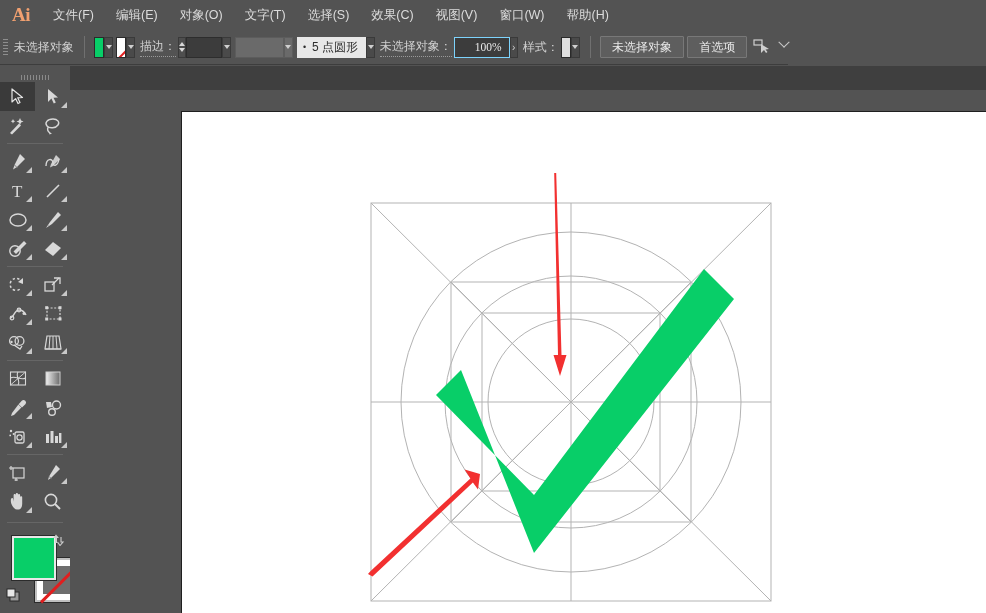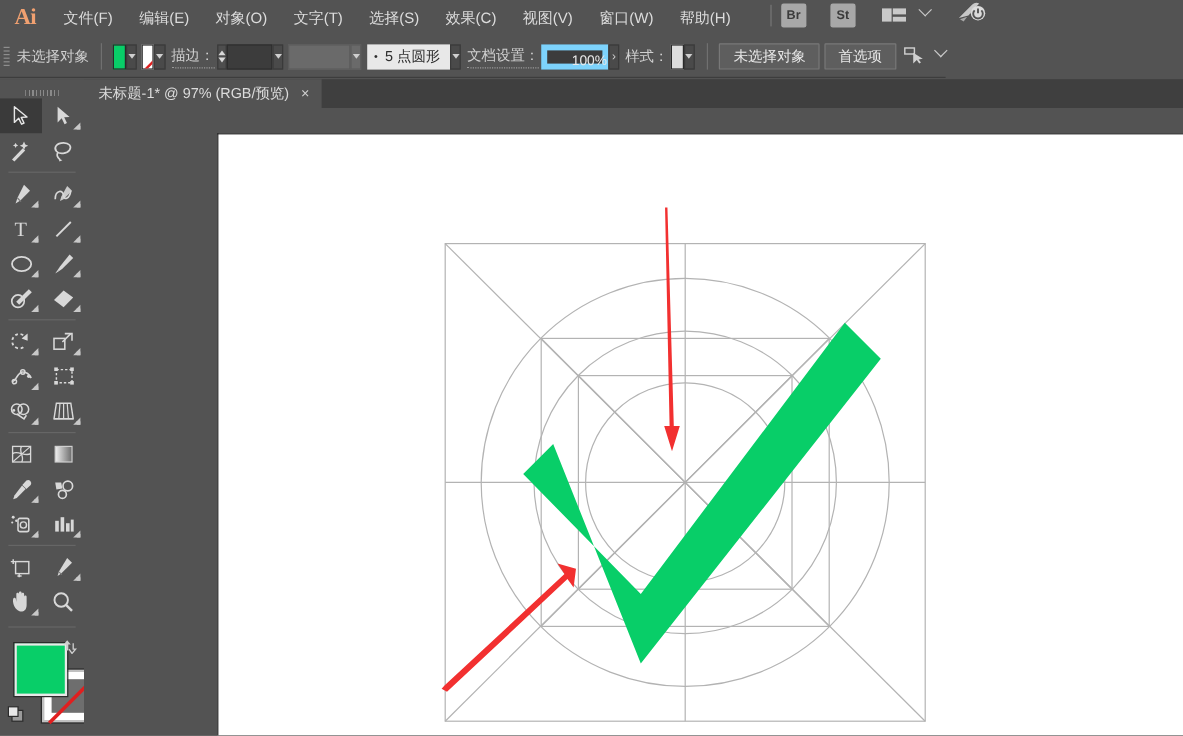--- a/index.html
+++ b/index.html
@@ -10,21 +10,21 @@
     background: #535353;
     color: #d6d6d6;
     -webkit-font-smoothing: antialiased;
   }
   #app { position: relative; width: 986px; height: 613px; }
 
   
   .menubar {
     position: absolute; left: 0; top: 0; width: 986px; height: 30px;
     background: #535353;
-    display: flex; align-items: flex-start;
+    display: flex; align-items: flex-end;
   }
   .ai-logo {
     width: 42px; height: 30px;
     display: flex; align-items: center; justify-content: center;
     color: #f0a070; font-size: 19px; font-weight: bold;
     font-family: "Liberation Serif", "DejaVu Serif", serif;
     letter-spacing: -0.5px;
   }
   .menu-item {
     padding: 0 11px; height: 30px; line-height: 30px;
@@ -114,22 +114,22 @@
   .flat-field {
     height: 21px; background: #6a6a6a; border: 1px solid #5c5c5c;
   }
   .profile-field {
     height: 21px; background: #e8e8e8; color: #2d2d2d;
     font-size: 12px; line-height: 19px; padding: 0 8px 0 6px;
     display: flex; align-items: center; gap: 6px; white-space: nowrap;
   }
   .profile-field .dot { font-size: 9px; }
   .opacity-field {
-    width: 56px; height: 21px; background: #3c3c3c; border: 5px solid #7dd3fc;
-    color: #e9e9e9; font-size: 11.5px; line-height: 19px; padding: 0 20px;
+    width: 56px; height: 21px; background: #3c3c3c; border: 1px solid #7dd3fc;
+    color: #e9e9e9; font-size: 11.5px; line-height: 19px; padding: 0 20px; font-family: Liberation Serif, serif;
   }
   .arrow-btn {
     width: 17px; height: 21px; background: #4a4a4a; border: 1px solid #3a3a3a;
     color: #d0d0d0; font-size: 10px; display:flex;
     align-items:center; justify-content:center;
   }
   .style-sw { width: 22px; height: 21px; background: #dedede; border: 1px solid #2a2a2a; }
   .push-btn {
     height: 22px; padding: 0 11px; background: #5e5e5e;
     border: 1px solid #787878; color: #e8e8e8; font-size: 12px;
@@ -229,42 +229,20 @@
     <div class="menu-item">文件(F)</div>
     <div class="menu-item">编辑(E)</div>
     <div class="menu-item">对象(O)</div>
     <div class="menu-item">文字(T)</div>
     <div class="menu-item">选择(S)</div>
     <div class="menu-item">效果(C)</div>
     <div class="menu-item">视图(V)</div>
     <div class="menu-item">窗口(W)</div>
     <div class="menu-item">帮助(H)</div>
 
-    <div class="menubar-right">
-      <div class="mb-sep"></div>
-      <div class="app-chip">Br</div>
-      <div class="app-chip">St</div>
-      <div class="ws-icon">
-        <div class="blk"></div>
-        <div class="col">
-            <div></div>
-            <div></div>
-          </div>
-      </div>
-      <div class="chev-wrap"><span class="chev"></span></div>
-      <div class="rocket">
-        <svg width="26" height="20" viewBox="0 0 26 20">
-          <path d="M2 15 L13 4 Q16 1 19 3 L10 13 Z" fill="#c8c8c8"></path>
-          <path d="M3 16 L9 14 L6 18 Z" fill="#a8a8a8"></path>
-          <circle cx="18" cy="11" r="6" fill="#dcdcdc"></circle>
-          <path d="M18 7 L18 11" stroke="#555" stroke-width="1.6" fill="none"></path>
-          <path d="M15.2 8.6 a4 4 0 1 0 5.6 0" stroke="#555" stroke-width="1.6" fill="none"></path>
-        </svg>
-      </div>
-    </div>
   </div>
 
   <div class="controlbar">
     <div class="grip">
       <i></i>
         <i></i>
         <i></i>
         <i></i>
         <i></i>
         <i></i>
@@ -305,21 +283,21 @@
     <div style="width:10px"></div>
     <div class="profile-field">
       <span class="dot">•</span>
       <span>5 点圆形</span>
     </div>
     <div class="dd-btn">
         <span class="caret"></span>
       </div>
 
     <div style="width:12px"></div>
-    <div class="dotted-label">文档设置：</div>
+    <div class="dotted-label">未选择对象：</div>
     <div style="width:5px"></div>
     <div class="opacity-field">100%</div>
     <div class="arrow-btn">›</div>
 
     <div style="width:12px"></div>
     <div class="cb-label">样式：</div>
     <div style="width:5px"></div>
     <div class="style-sw"></div>
     <div class="dd-btn">
         <span class="caret"></span>
@@ -336,24 +314,20 @@
       <svg width="20" height="18" viewBox="0 0 20 18">
         <rect x="2" y="2" width="8" height="5" fill="none" stroke="#cfcfcf" stroke-width="1.2"></rect>
         <path d="M9 6 L9 15 L12 12 L14 15 L15.5 14 L13.5 11.5 L17 11 Z" fill="#cfcfcf"></path>
       </svg>
       <span class="chev" style="margin-left:8px;margin-bottom:4px"></span>
     </div>
   </div>
 
   <div class="tabbar">
     <div class="tab-collapse">◂◂</div>
-    <div class="doc-tab">
-      <span class="title">未标题-1* @ 97% (RGB/预览)</span>
-      <span class="close">×</span>
-    </div>
   </div>
 
   <div class="toolbar">
     <div class="tb-grip">
         <div class="dots"></div>
       </div>
 
     <div class="tool-grid">
 
       <div class="tool active">

